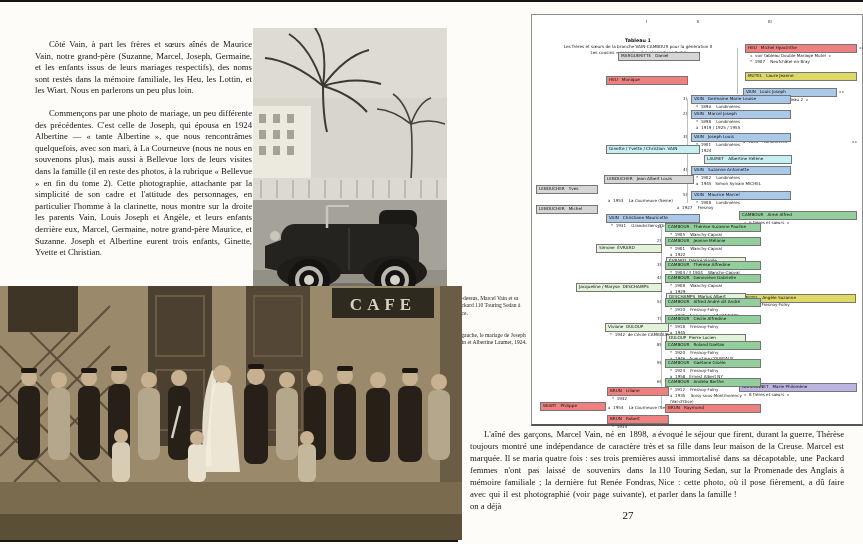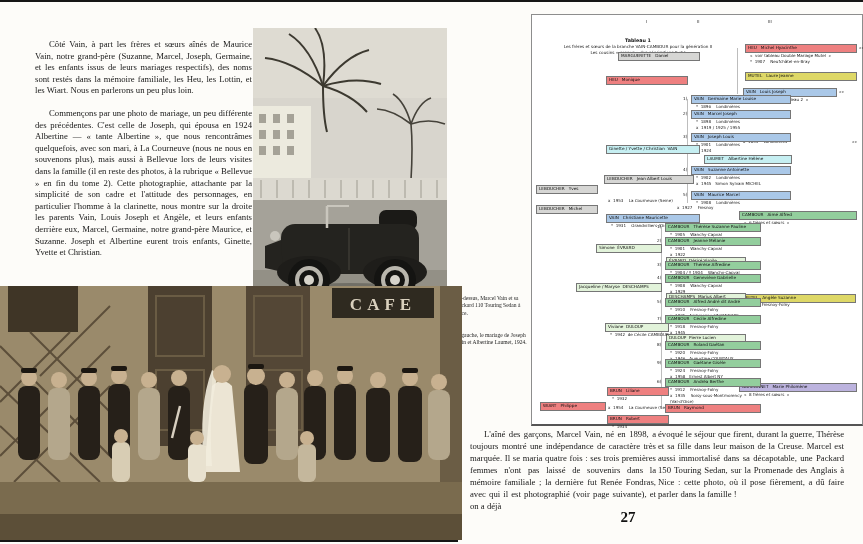--- a/index.html
+++ b/index.html
@@ -27,21 +27,21 @@
   .cb-h{height:7px;border:0.5px solid #767676;font:4.2px/6.6px "DejaVu Sans",sans-serif;
         padding-left:2px;white-space:pre;overflow:hidden;color:#101010;}
   .cb-l{font:4.1px/5.9px "DejaVu Sans",sans-serif;padding-left:5px;white-space:pre;color:#222;}
   .cb-num{position:absolute;left:-8px;top:1px;font:4.2px "DejaVu Sans",sans-serif;color:#222;}
   .ctext{position:absolute;font:4.1px "DejaVu Sans",sans-serif;white-space:pre;color:#222;}
   .cline{position:absolute;width:1px;background:#bdbdbd;}
   
   .btxt{position:absolute;top:428px;width:186px;font-size:8.7px;line-height:12px;
         text-align:justify;color:#181818;}
   .pagenum{position:absolute;left:612px;top:509px;width:32px;text-align:center;
-           font-size:15px;color:#111;font-weight:bold;}
+           font-size:11px;color:#111;}
 </style>
 </head>
 <body>
 
 <div class="hairline" style="left:0;top:0;width:863px;height:2px;"></div>
 <div class="hairline" style="left:0;top:540px;width:458px;height:2px;"></div>
 
 <div class="leftcol">
   <p class="para">Côté Vain, à part les frères et sœurs aînés de Maurice Vain, notre grand-père (Suzanne, Marcel, Joseph, Germaine, et les enfants issus de leurs mariages respectifs), des noms sont restés dans la mémoire familiale, les Heu, les Lottin, et les Wiart. Nous en parlerons un peu plus loin.</p>
   <p class="para">Commençons par une photo de mariage, un peu différente des précédentes. C'est celle de Joseph, qui épousa en 1924 Albertine — « tante Albertine », que nous rencontrâmes quelquefois, avec son mari, à La Courneuve (nous ne nous en souvenons plus), mais aussi à Bellevue lors de leurs visites dans la famille (il en reste des photos, à la rubrique « Bellevue » en fin du tome 2). Cette photographie, attachante par la simplicité de son cadre et l'attitude des personnages, en particulier l'homme à la clarinette, nous montre sur la droite les parents Vain, Louis Joseph et Angèle, et leurs enfants derrière eux, Marcel, Germaine, notre grand-père Maurice, et Suzanne. Joseph et Albertine eurent trois enfants, Ginette, Yvette et Christian.</p>
@@ -398,16 +398,16 @@
         <div class="cb-h" style="background: rgb(238, 128, 128);">BRUN   Robert</div>
         <div class="cb-l">*  1934</div>
       </div>
     </div>
 </div>
 
 <div class="btxt" style="left:470px;">
   <p class="para" style="margin:0;">L'aîné des garçons, Marcel Vain, né en 1898, a toujours montré une indépendance de caractère très marquée. Il se maria quatre fois : ses trois premières femmes n'ont pas laissé de souvenirs dans la mémoire familiale ; la dernière fut Renée Fondras, avec qui il est photographié (voir page suivante), et on a déjà</p>
 </div>
 <div class="btxt" style="left:658px;">
-  <p style="margin:0;text-indent:0;">évoqué le séjour que firent, durant la guerre, Thérèse et sa fille dans leur maison de la Creuse. Marcel est aussi immortalisé dans sa décapotable, une Packard 150 Touring Sedan, sur la Promenade des Anglais à Nice : cette photo, où il pose fièrement, a dû faire parler dans la famille !</p>
+  <p style="margin:0;text-indent:0;">évoqué le séjour que firent, durant la guerre, Thérèse et sa fille dans leur maison de la Creuse. Marcel est aussi immortalisé dans sa décapotable, une Packard 110 Touring Sedan, sur la Promenade des Anglais à Nice : cette photo, où il pose fièrement, a dû faire parler dans la famille !</p>
 </div>
 
 <div class="pagenum">27</div>
 
 </body></html>

